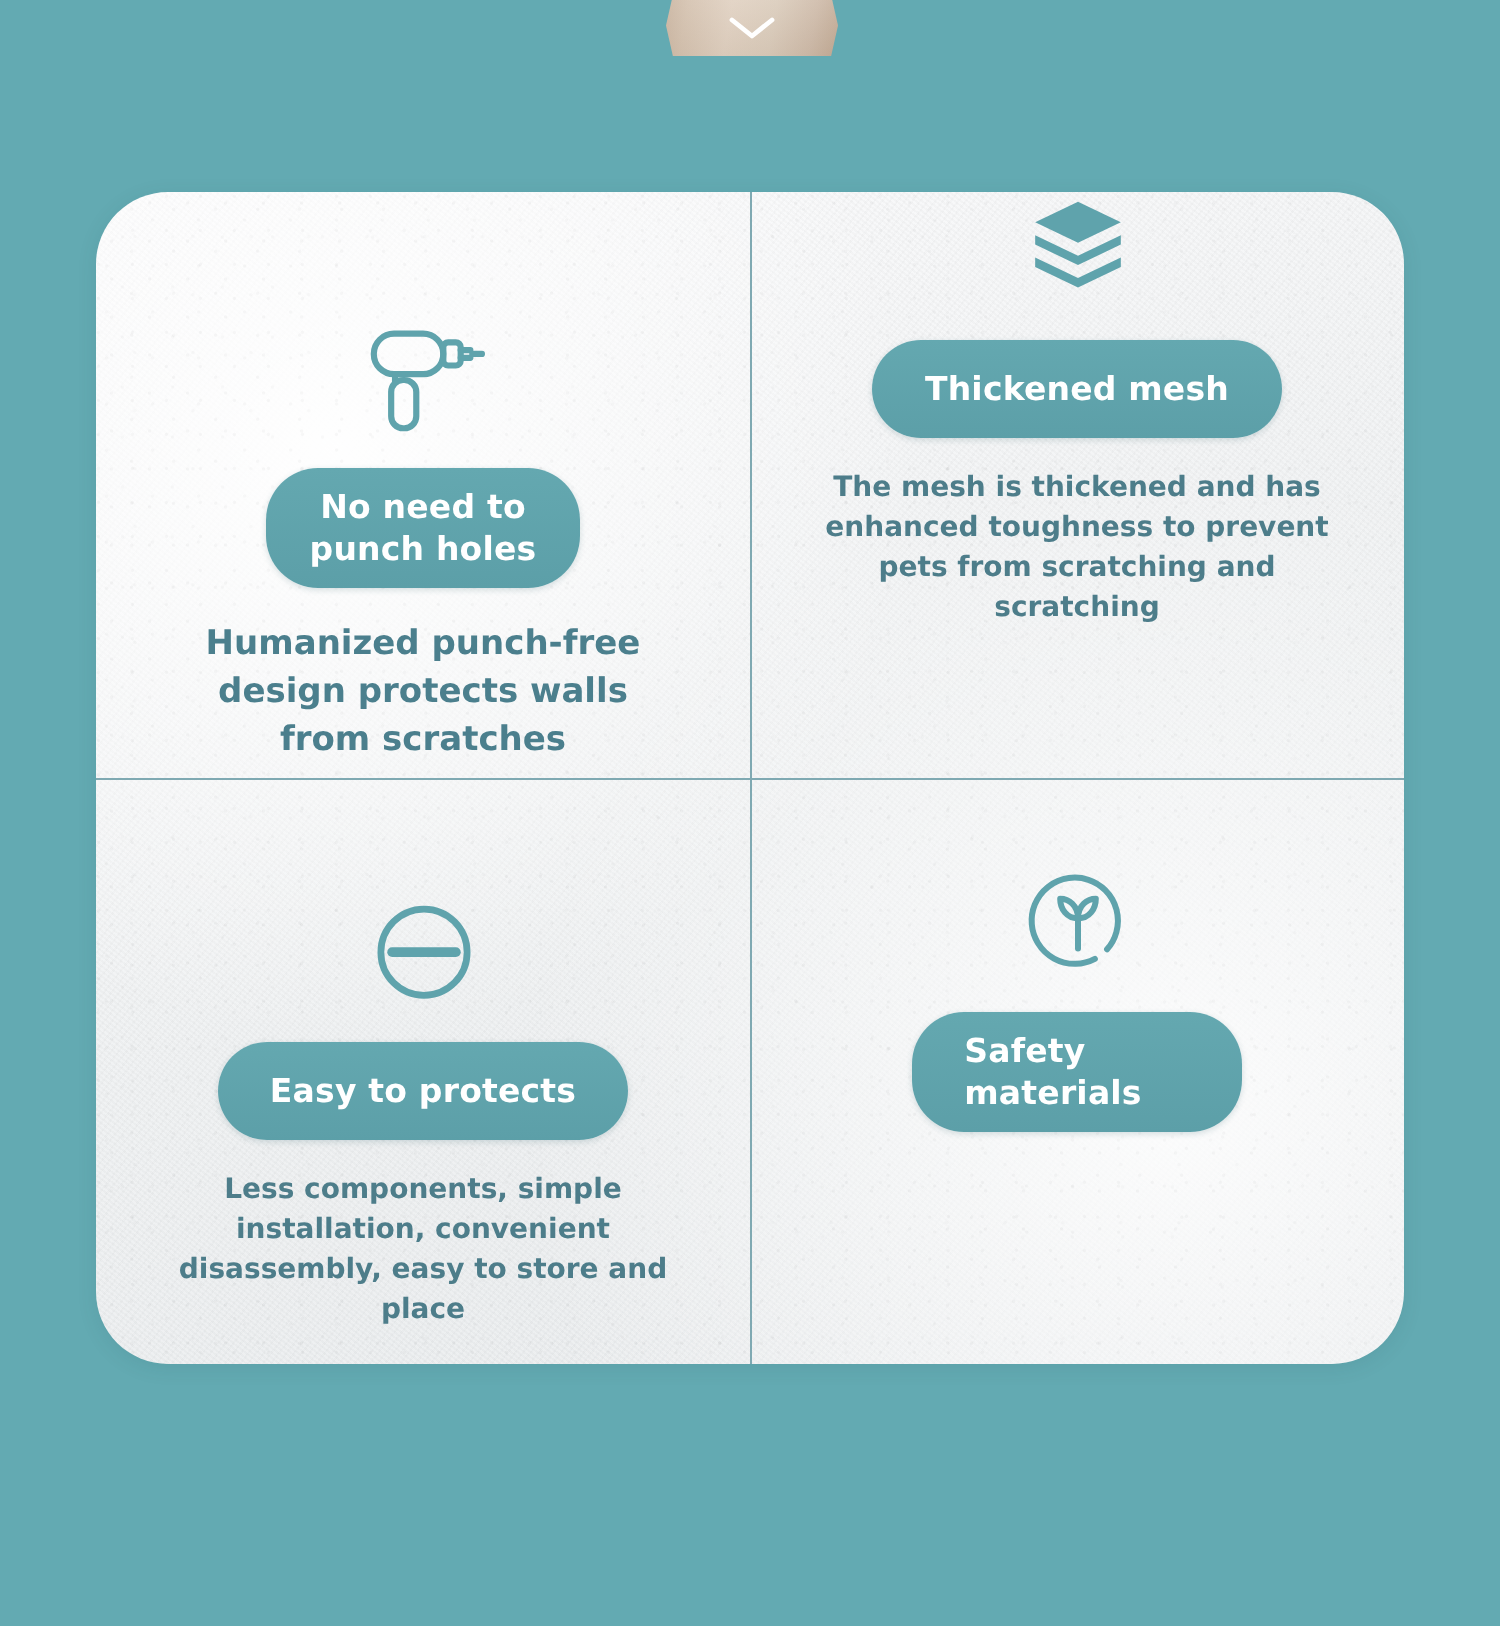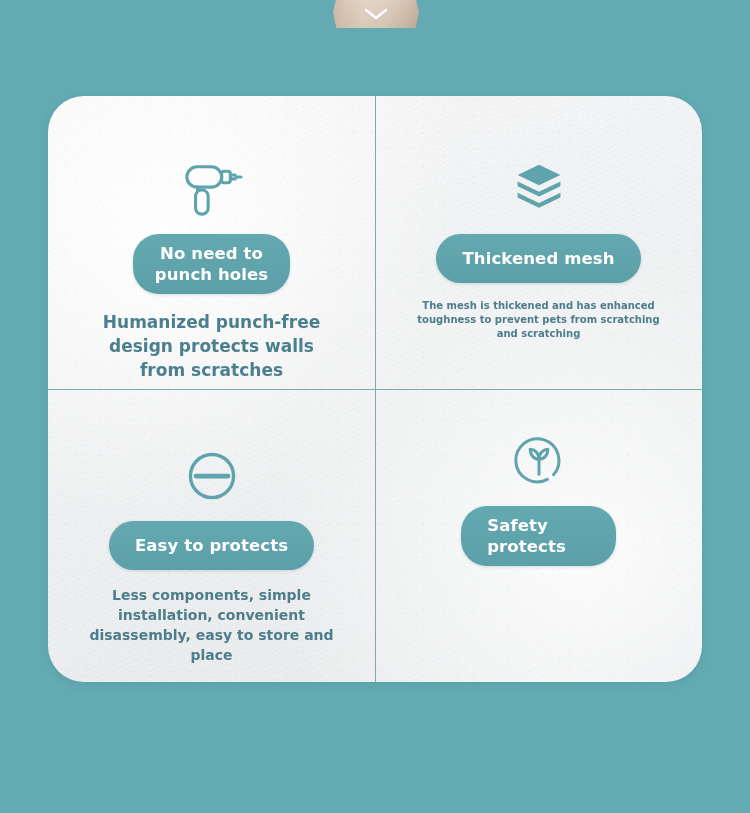--- a/index.html
+++ b/index.html
@@ -122,21 +122,21 @@
   }
 
   .quad {
     position: relative;
     display: flex;
     flex-direction: column;
     align-items: center;
     box-sizing: border-box;
   }
   .quad.tl { padding-top: 64px; }
-  .quad.tr { padding-top: 64px; }
+  .quad.tr { }
   .quad.bl { padding-top: 58px; }
   .quad.br { padding-top: 43px; }
 
   .icon-wrap {
     width: 64px;
     height: 60px;
     display: flex;
     align-items: center;
     justify-content: center;
   }
@@ -162,21 +162,21 @@
 
   .desc {
     margin-top: 16px;
     color: #4d7d8a;
     text-align: center;
     font-weight: bold;
     line-height: 1.42;
     max-width: 268px;
   }
   .desc.big { font-size: 17px; color: #4b7f8d; max-width: 240px; }
-  .desc.small { font-size: 10px; max-width: 258px; }
+  .desc.small { font-size: 14px; max-width: 258px; }
   .desc.mid { font-size: 14px; max-width: 288px; }
 </style>
 </head>
 <body>
 
 <div id="stage">
 
   <div class="photo-strip">
     <div class="photo-shape"></div>
     <div class="chevron-down">
@@ -246,19 +246,19 @@
             <g fill="none" stroke="#5fa3ac" stroke-width="3.2" stroke-linecap="round" stroke-linejoin="round">
               <path d="M47.5 42.5 A23 23 0 1 0 41 47.6"></path>
               <path d="M32 42 V24"></path>
               <path d="M32 26 C32 19 27 15.5 22.5 15.5 C22.5 21 26 26 32 26 Z"></path>
               <path d="M32 26 C32 19 37 15.5 41.5 15.5 C41.5 21 38 26 32 26 Z"></path>
             </g>
           </svg>
         </div>
         <div class="pill left-align">
           <span>Safety</span><br>
-          <span>protects</span>
+          <span>materials</span>
         </div>
       </div>
 
     </div>
   </div>
 </div>
 
 </body></html>

